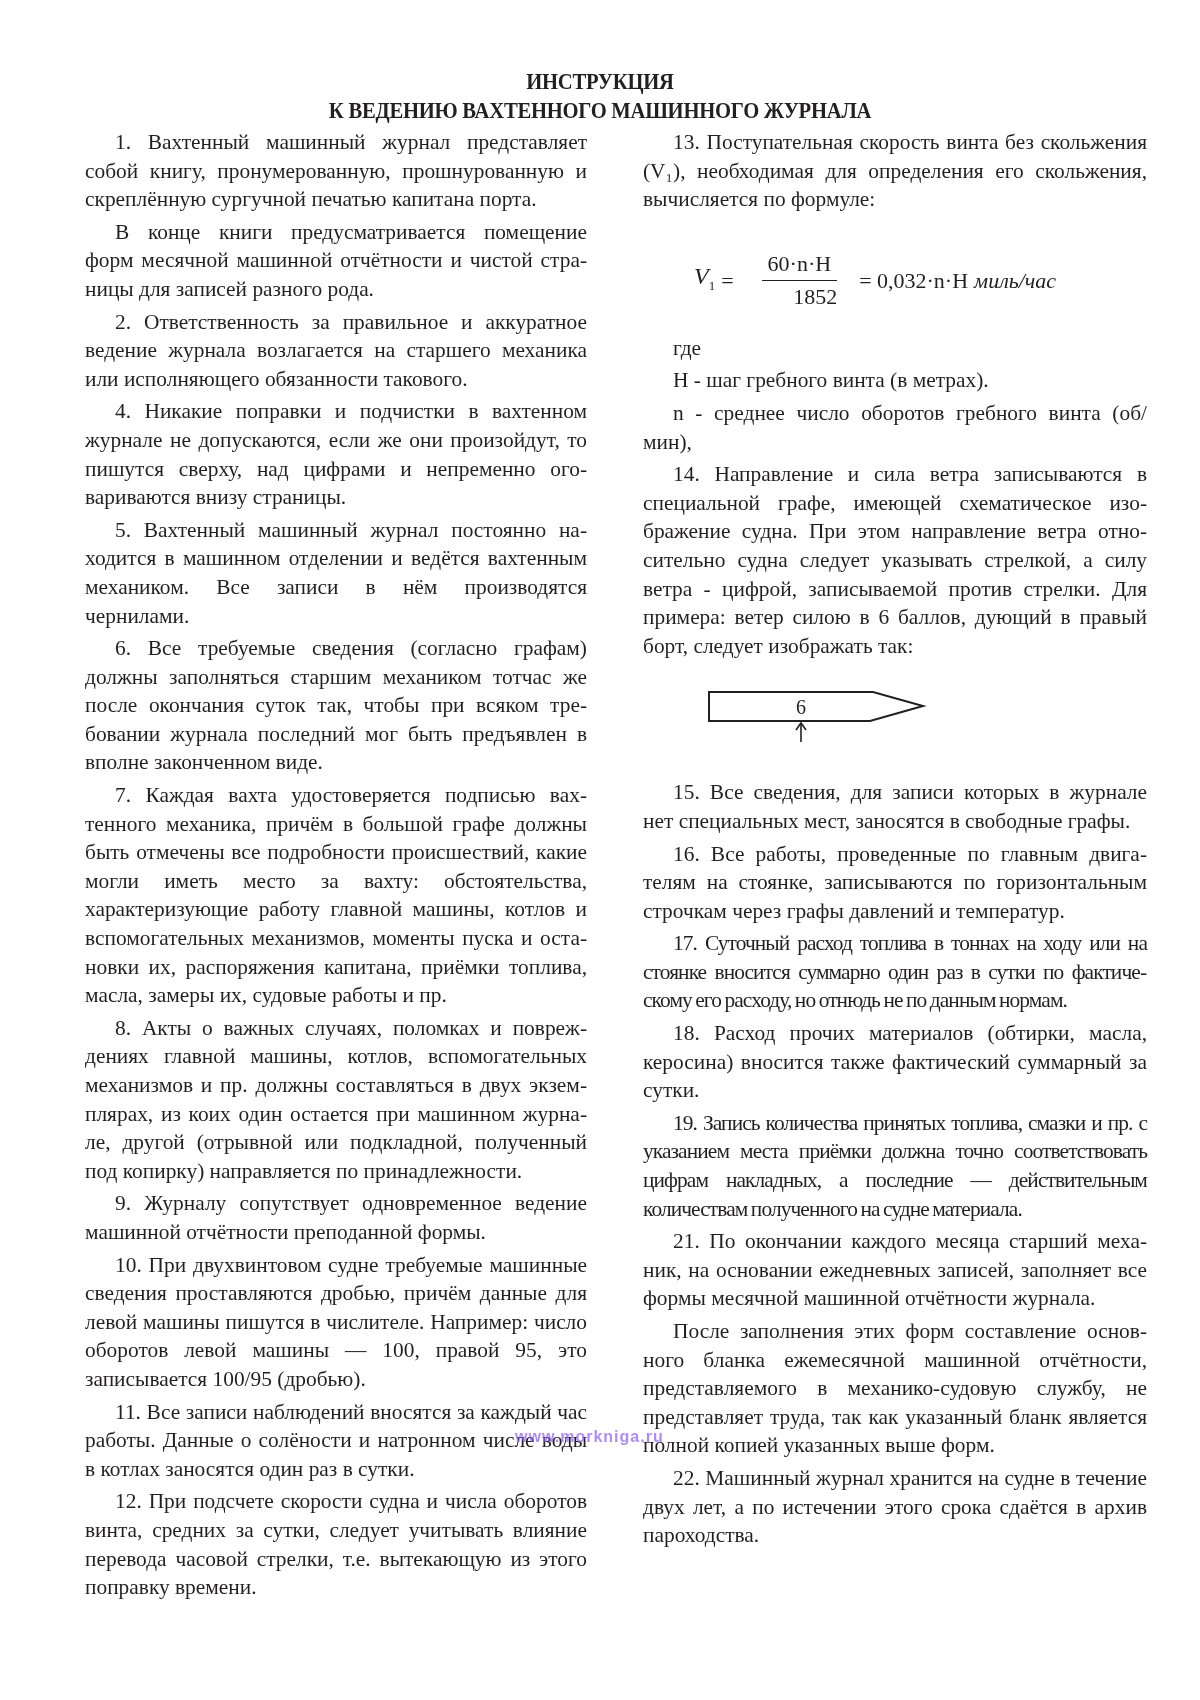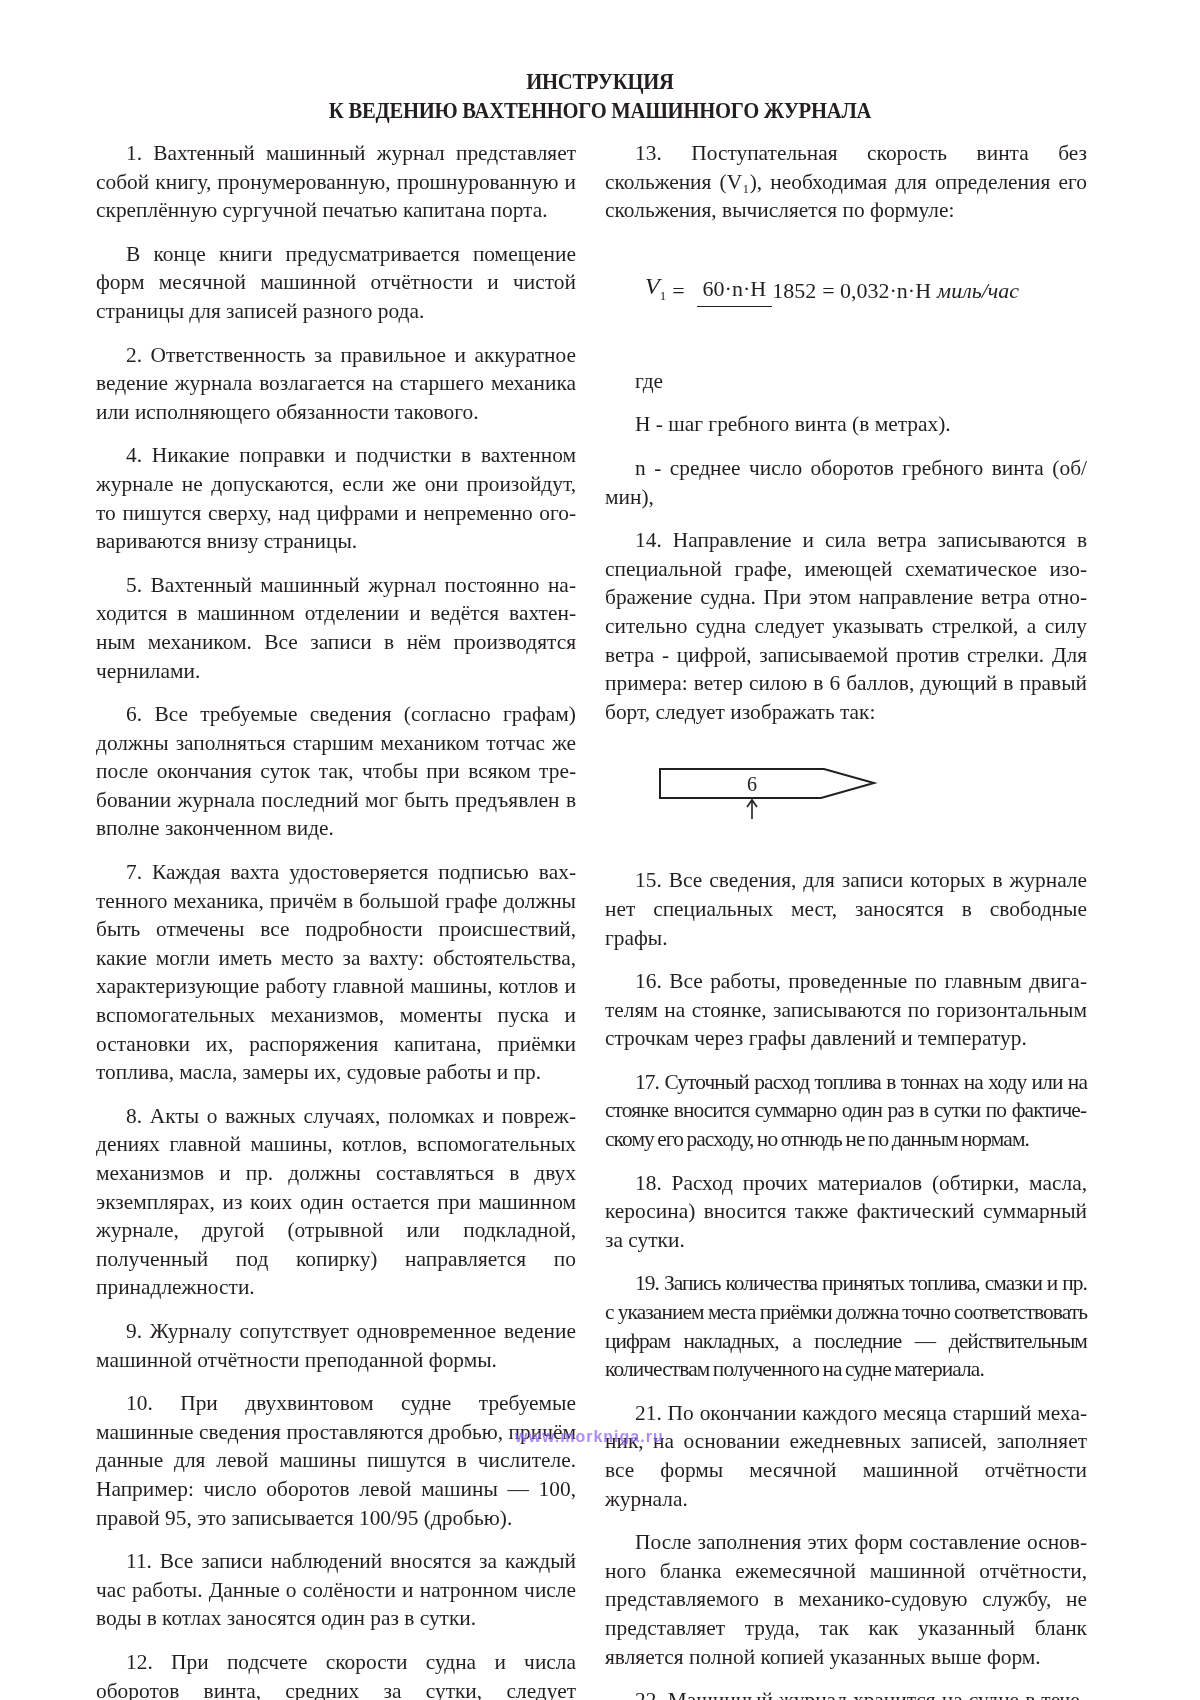--- a/index.html
+++ b/index.html
@@ -5,28 +5,28 @@
   html, body { margin: 0; padding: 0; background: #ffffff; }
   body { width: 1200px; height: 1700px; position: relative; overflow: hidden;
          font-family: "Liberation Serif", "DejaVu Serif", serif; color: #231f20; }
   .title { position: absolute; left: 0; width: 1200px; text-align: center;
            font-weight: bold; font-size: 24px; line-height: 30px; letter-spacing: -0.3px;
            transform: scaleX(0.86); transform-origin: 600px 0; }
   .title.l1 { top: 66px; }
   .title.l2 { top: 95px; }
   .col { position: absolute; top: 124px; width: 510px; font-size: 21.4px; line-height: 28.6px; }
   .col.left { left: 81px; }
-  .col.right { left: 590px; width: 512px; }
-  .col p { margin: 15px; text-align: justify; text-indent: 30px; hyphens: manual; font-family: Liberation Serif, serif; }
+  .col.right { left: 639px; width: 512px; }
+  .col p { margin: 4px; text-align: justify; text-indent: 30px; hyphens: manual; font-family: Liberation Serif, serif; }
   .cond { letter-spacing: -0.9px; word-spacing: -1px; }
   .formula { height: 112px; position: relative; font-size: 22px; }
   .formula .f { position: absolute; left: 55px; top: 32px; display: flex; align-items: center; font-style: normal; }
   .formula .v { font-style: italic; font-size: 24px; }
   .formula sub { font-size: 13px; font-style: normal; }
-  .frac { display: inline-flex; flex-direction: row; align-items: flex-start; margin: 0 6px; }
+  .frac { display: inline-flex; flex-direction: column; align-items: flex-end; margin: 0 22px; }
   .frac .num { border-bottom: 1.5px solid #231f20; padding: 0 6px 2px; }
   .frac .den { padding-top: 2px; }
   .it { font-style: italic; text-align: right; }
   .ship-wrap { height: 110px; position: relative; }
   .ship { position: absolute; left: 68px; top: 20px; }
   .watermark { position: absolute; left: 515px; top: 1428px; font-size: 16px; color: #8b5cf6;
                font-family: "Liberation Sans", sans-serif; font-weight: bold; opacity: 0.7; letter-spacing: 1px; }
 </style>
 </head>
 <body>

